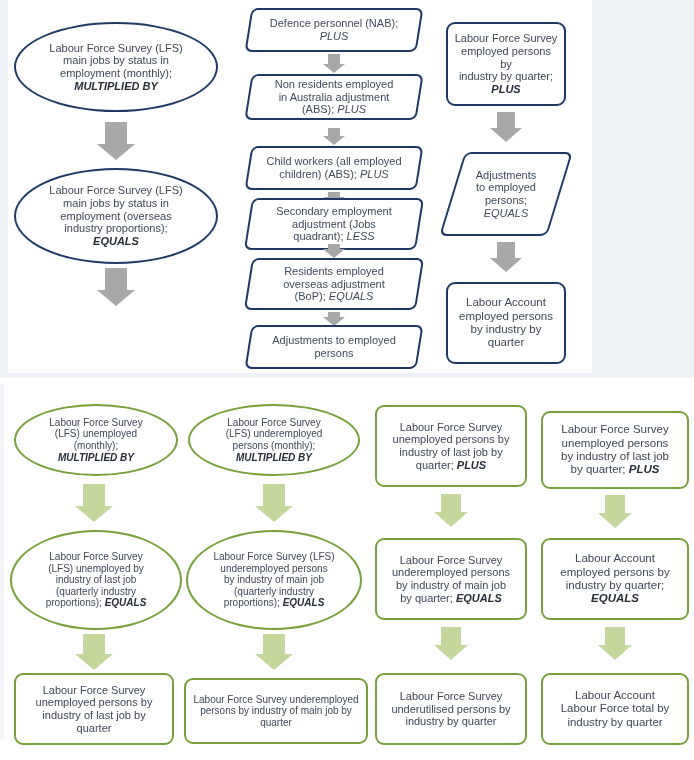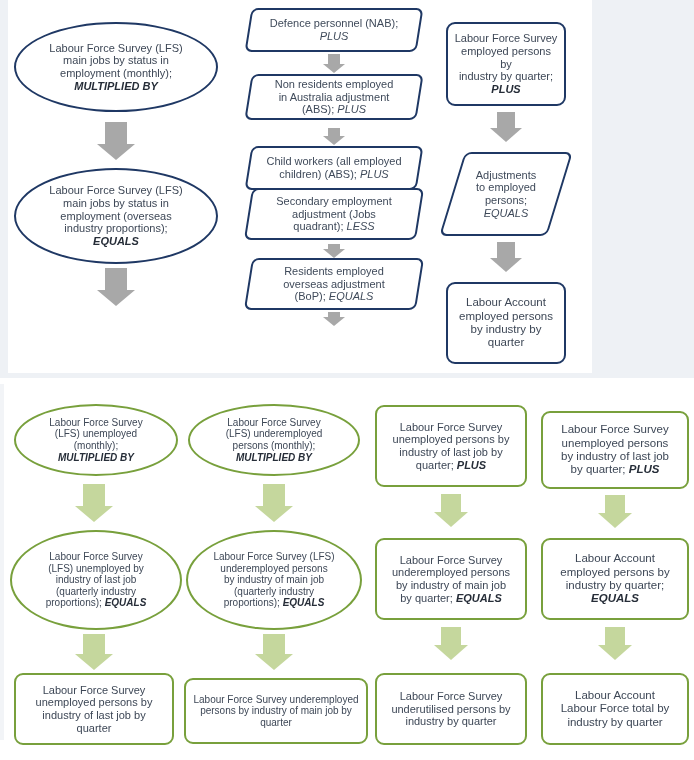--- a/index.html
+++ b/index.html
@@ -221,21 +221,21 @@
         <span>children) (ABS); </span><i>PLUS</i>
       </span>
     </div>
   </div>
 
   <div class="arrow arrow-gray" style="left:334px; top:192px;">
     <div class="shaft" style="width:12px; height:5px;"></div>
     <div class="head" style="top:5px; border-left-width:11px; border-right-width:11px; border-top:9px solid #a8a8a8;"></div>
   </div>
 
-  <div class="para skew-s" style="left:248px; top:188px; width:172px; height:52px;">
+  <div class="para skew-s" style="left:248px; top:198px; width:172px; height:52px;">
     <div class="skin"></div>
     <div class="label fs105">
       <span class="txt">
         <span>Secondary employment</span><br>
         <span>adjustment (Jobs</span><br>
         <span>quadrant); </span><i>LESS</i>
       </span>
     </div>
   </div>
 
@@ -253,20 +253,29 @@
         <span>(BoP); </span><i>EQUALS</i>
       </span>
     </div>
   </div>
 
   <div class="arrow arrow-gray" style="left:334px; top:312px;">
     <div class="shaft" style="width:12px; height:5px;"></div>
     <div class="head" style="top:5px; border-left-width:11px; border-right-width:11px; border-top:9px solid #a8a8a8;"></div>
   </div>
 
+  <div class="para skew-s" style="left:248px; top:325px; width:172px; height:44px;">
+    <div class="skin"></div>
+    <div class="label fs105">
+      <span class="txt">
+        <span>Adjustments to employed</span><br>
+        <span>persons</span>
+      </span>
+    </div>
+  </div>
 
   <div class="node navy rounded fs105" style="left:446px; top:22px; width:120px; height:84px;">
     <span class="txt">
       <span>Labour Force Survey</span><br>
       <span>employed persons by</span><br>
       <span>industry by quarter;</span><br>
       <i>PLUS</i>
     </span>
   </div>
 

